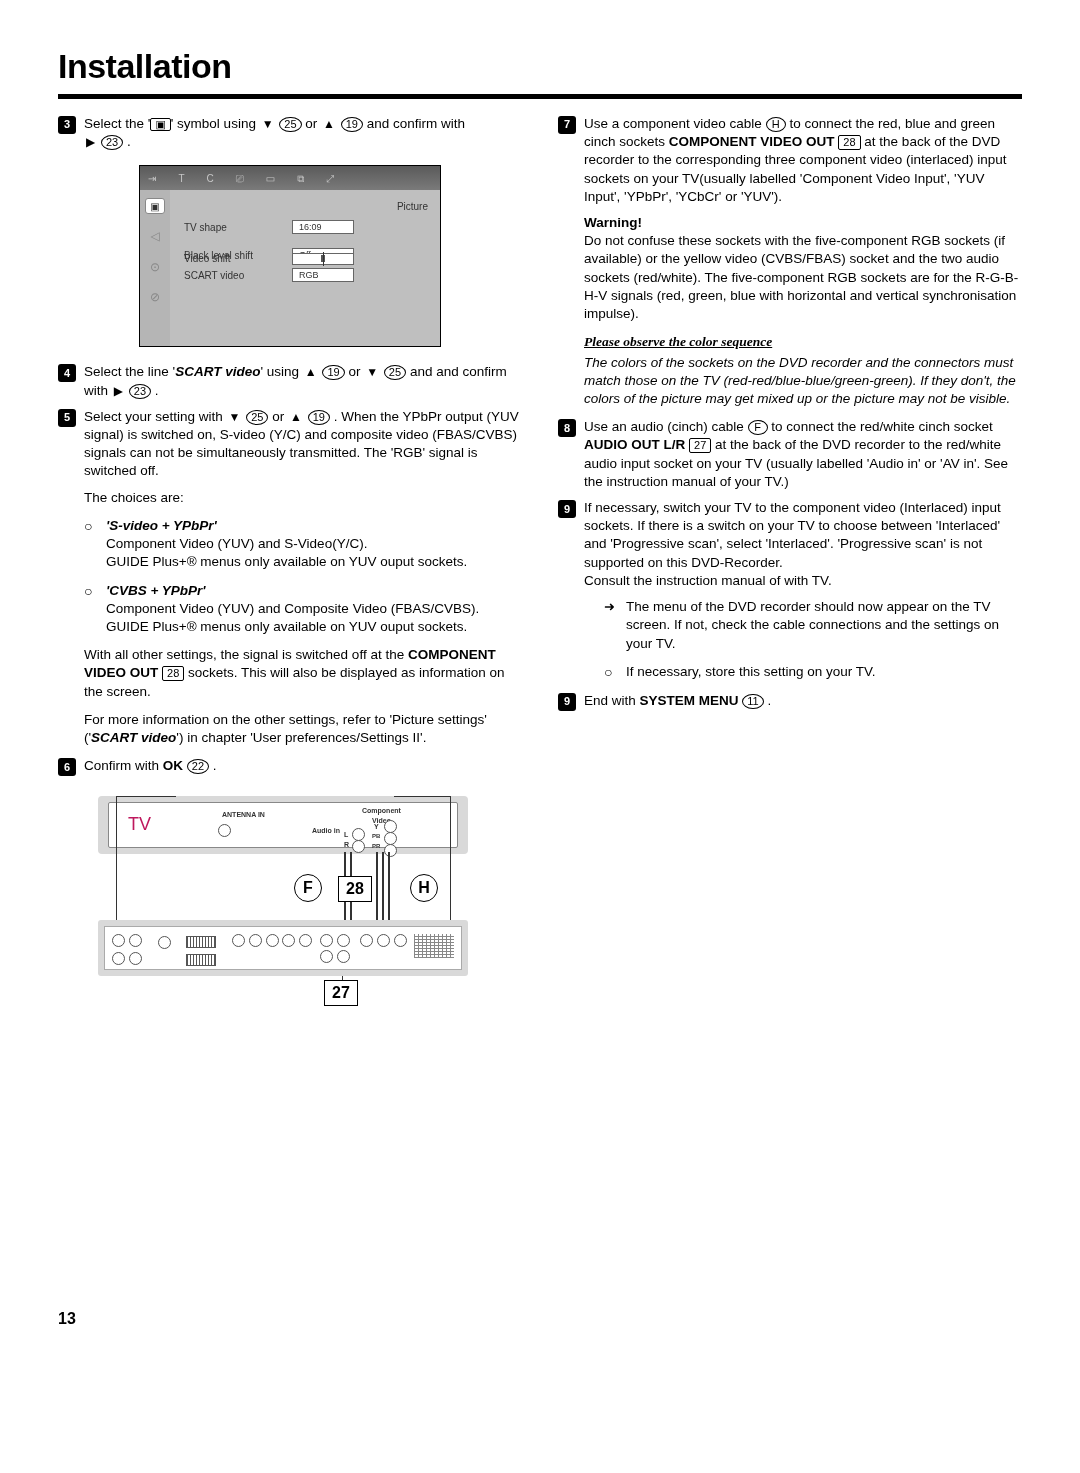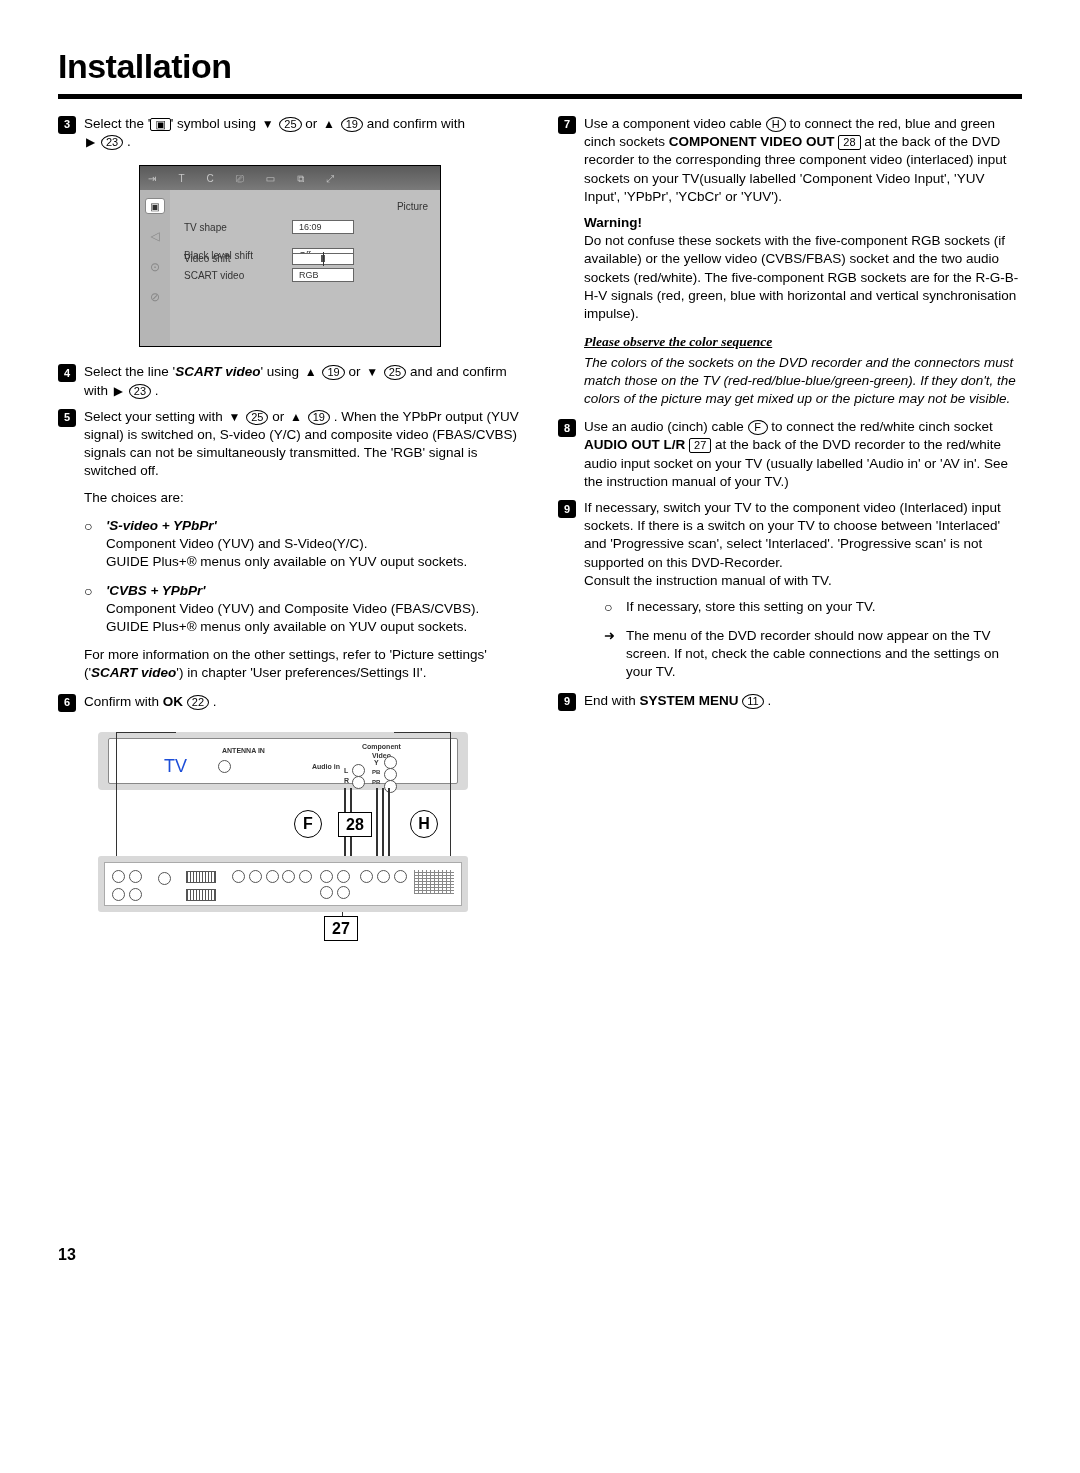--- a/index.html
+++ b/index.html
@@ -186,21 +186,21 @@
     position: absolute;
     left: 14px; top: 8px;
     width: 370px; height: 58px;
     background: #d9d9d9;
     border-radius: 4px;
   }
   .tv-inner {
     position:absolute; left:10px; top:6px; right:10px; bottom:6px;
     border:1px solid #888; background:#fff; border-radius:2px;
   }
-  .tv-label { position:absolute; left:30px; top:22px; font-size:18px; color:#1d4ed8;margin-left:36px; }
+  .tv-label { position:absolute; left:30px; top:16px; font-size:18px; color:#be185d; }
   .tv-small { font-size:7px; font-weight:bold; position:absolute; color:#333; }
   .dvd-box {
     position:absolute;
     left:14px; top:132px;
     width:370px; height:56px;
     background:#d9d9d9; border-radius:3px;
   }
   .dvd-inner { position:absolute; left:6px; right:6px; top:6px; bottom:6px; background:#fff; border:1px solid #aaa;}
   .socket-circ {
     width:11px; height:11px; border:1px solid #555; border-radius:50%; display:inline-block; background:#fff;
@@ -331,20 +331,26 @@
 
     <div class="bullet-line">
       <span class="bullet-mark hollow-circ"></span>
       <span>
         <span class="choice-head">'CVBS + YPbPr'</span><br>
         <span>Component Video (YUV) and Composite Video (FBAS/CVBS).</span><br>
         <span>GUIDE Plus+® menus only available on YUV ouput sockets.</span>
       </span>
     </div>
 
+    <div class="indent">
+      <span>With all other settings, the signal is switched off at the </span>
+      <b>COMPONENT VIDEO OUT</b>
+      <span class="box-ref">28</span>
+      <span> sockets. This will also be displayed as information on the screen.</span>
+    </div>
 
     <div class="indent">
       <span>For more information on the other settings, refer to 'Picture settings' ('</span><b><i>SCART video</i></b><span>') in chapter 'User preferences/Settings II'.</span>
     </div>
 
     <div class="step">
       <span class="stepnum">6</span>
       <span class="steptext">
         <span>Confirm with </span>
         <b>OK</b>
@@ -450,27 +456,27 @@
 
     <div class="step">
       <span class="stepnum">9</span>
       <span class="steptext">
         <span>If necessary, switch your TV to the component video (Interlaced) input sockets. If there is a switch on your TV to choose between 'Interlaced' and 'Progressive scan', select 'Interlaced'. 'Progressive scan' is not supported on this DVD-Recorder.</span><br>
         <span>Consult the instruction manual of with TV.</span>
       </span>
     </div>
 
     <div class="bullet-line" style="margin-left:46px">
+      <span class="bullet-mark arrow-bullet"></span>
+      <span>The menu of the DVD recorder should now appear on the TV screen. If not, check the cable connections and the settings on your TV.</span>
+    </div>
+
+    <div class="bullet-line" style="margin-left:46px">
       <span class="bullet-mark hollow-circ"></span>
       <span>If necessary, store this setting on your TV.</span>
-    </div>
-
-    <div class="bullet-line" style="margin-left:46px">
-      <span class="bullet-mark arrow-bullet"></span>
-      <span>The menu of the DVD recorder should now appear on the TV screen. If not, check the cable connections and the settings on your TV.</span>
     </div>
 
     <div class="step">
       <span class="stepnum">9</span>
       <span class="steptext">
         <span>End with </span>
         <b>SYSTEM MENU</b>
         <span class="circle-ref">11</span>
         <span> .</span>
       </span>

